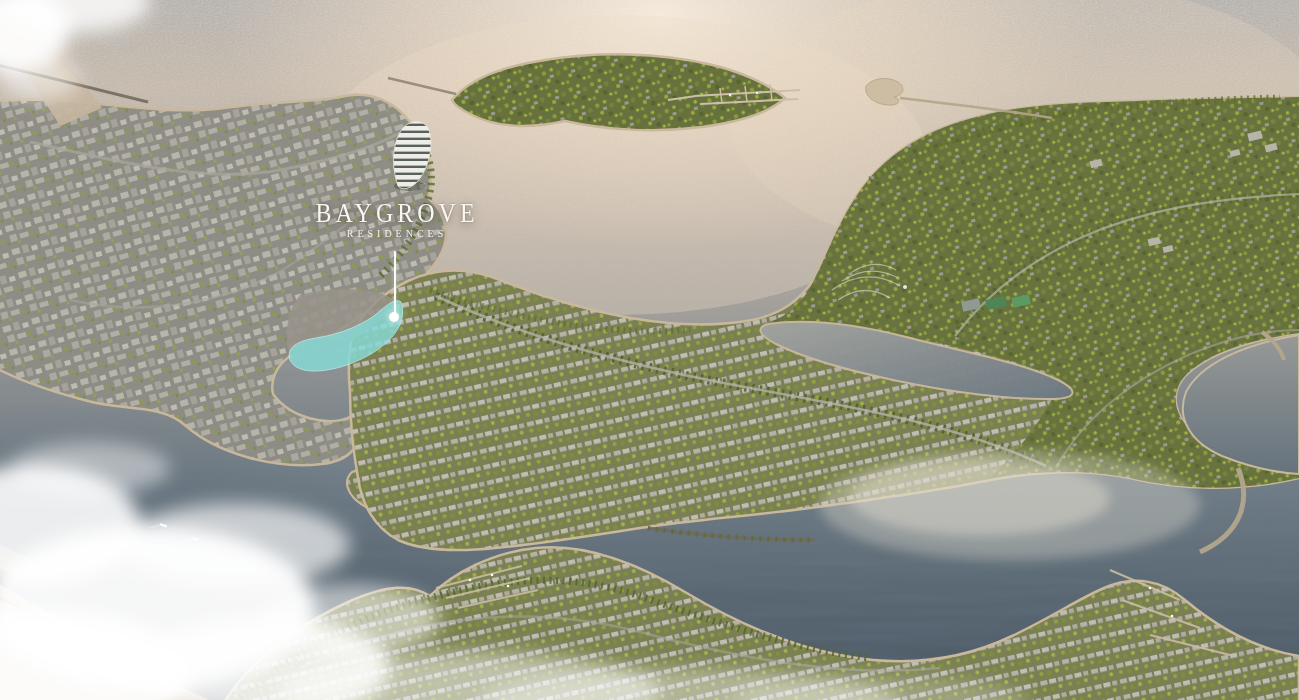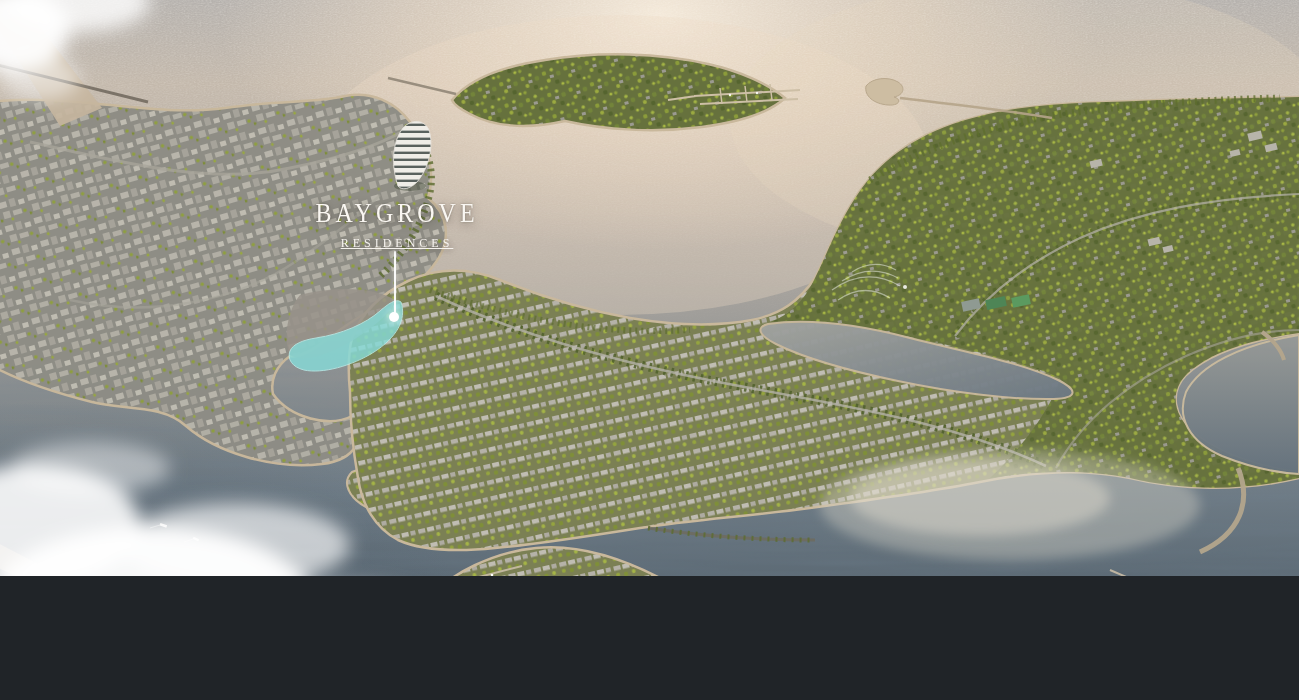--- a/index.html
+++ b/index.html
@@ -1,34 +1,34 @@
 <!DOCTYPE html>
 <html><head>
 <meta charset="utf-8">
 <style>
   html,body{margin:0;padding:0;background:#202428;}
   .stage{
-    position:relative;width:1299px;height:576px;overflow:hidden;
+    position:relative;width:1299px;height:700px;overflow:hidden;
     font-family:"Liberation Sans",sans-serif;background:#6b7884;
   }
   .scene-svg{position:absolute;inset:0;display:block;}
   .callout{
     position:absolute;left:395px;top:200px;transform:translateX(-50%);
     text-align:center;color:#faf7f2;z-index:10;pointer-events:auto;cursor:pointer;
   }
   .callout-title{
     font-family:"Liberation Serif",serif;font-size:24px;font-weight:400;
     letter-spacing:4px;padding-left:4px;line-height:1;
     text-shadow:0 1px 8px rgba(50,44,36,.55),0 0 2px rgba(60,54,44,.4);
     transform:scaleY(1.12);transform-origin:top center;white-space:nowrap;
   }
   .callout-sub{
-    font-family:"Liberation Serif",serif;font-size:12px;font-weight:400;
-    letter-spacing:4px;padding-left:4px;margin-top:12px;opacity:.95;
-    text-shadow:0 1px 6px rgba(50,44,36,.55);white-space:nowrap;text-decoration:underline;
+    font-family:"Liberation Serif",serif;font-size:10px;font-weight:400;
+    letter-spacing:4px;padding-left:4px;margin-top:4px;opacity:.95;
+    text-shadow:0 1px 6px rgba(50,44,36,.55);white-space:nowrap;
   }
   .leader-line{
     position:absolute;left:394px;top:251px;width:2px;height:62px;z-index:9;
     background:rgba(255,255,255,.95);border-radius:1px;
     box-shadow:0 0 4px rgba(255,255,255,.5);
   }
   .leader-dot{
     position:absolute;left:389px;top:312px;width:10px;height:10px;z-index:9;
     border-radius:50%;background:#ffffff;cursor:pointer;
     box-shadow:0 0 8px rgba(255,255,255,.85);

